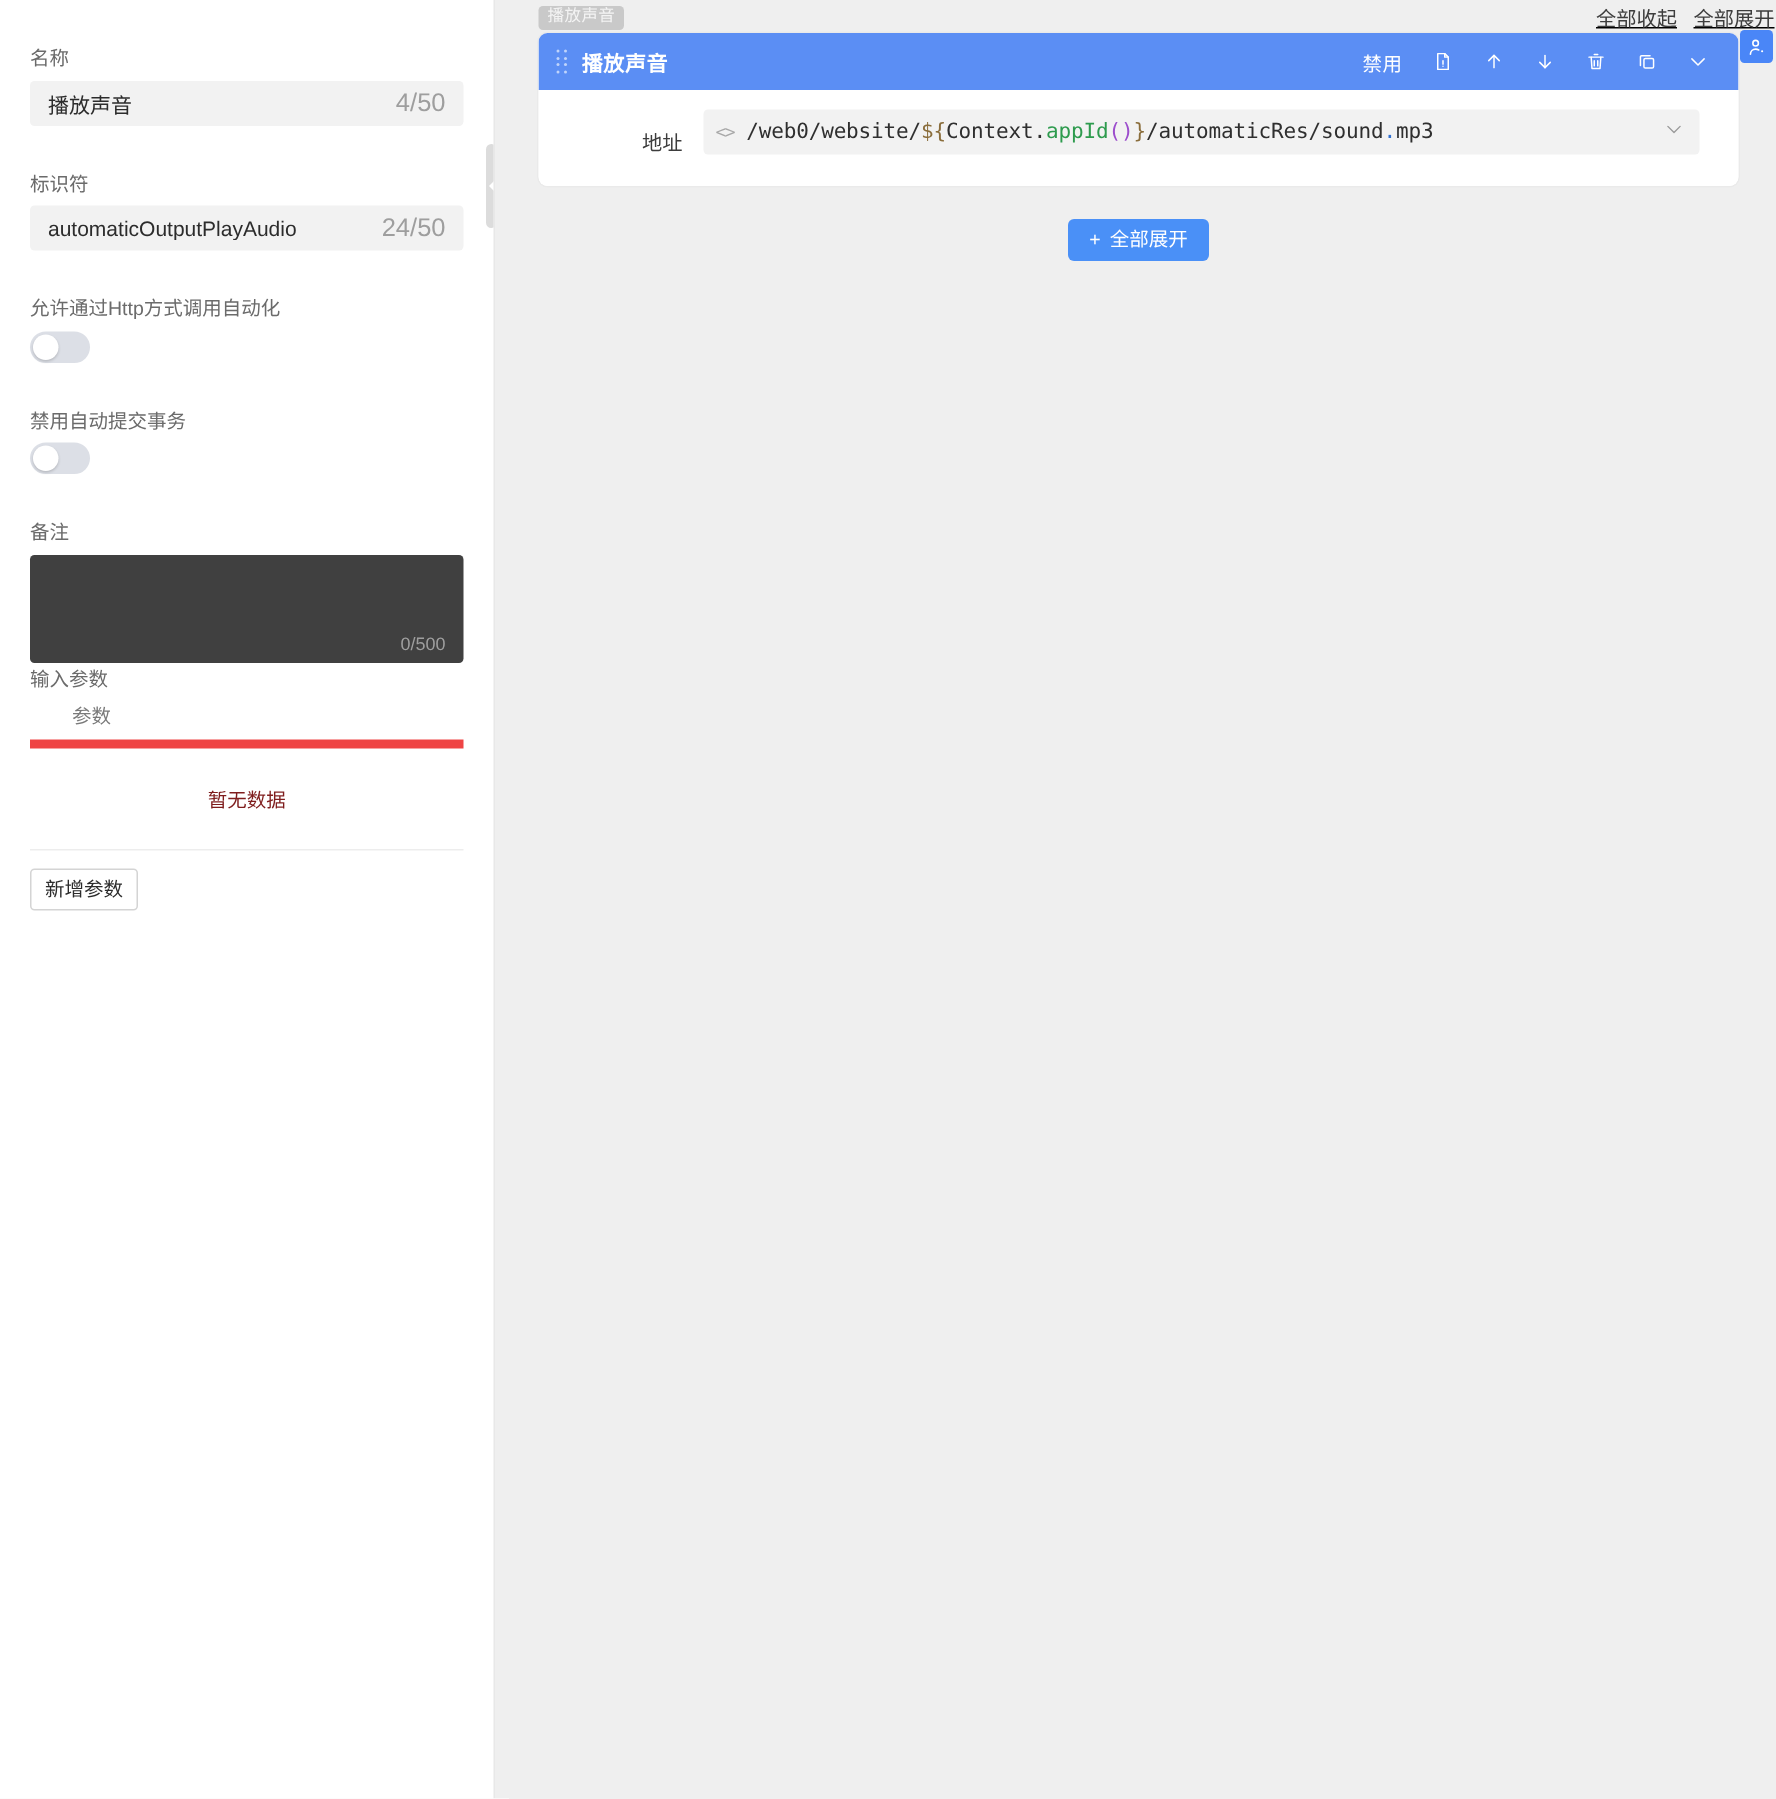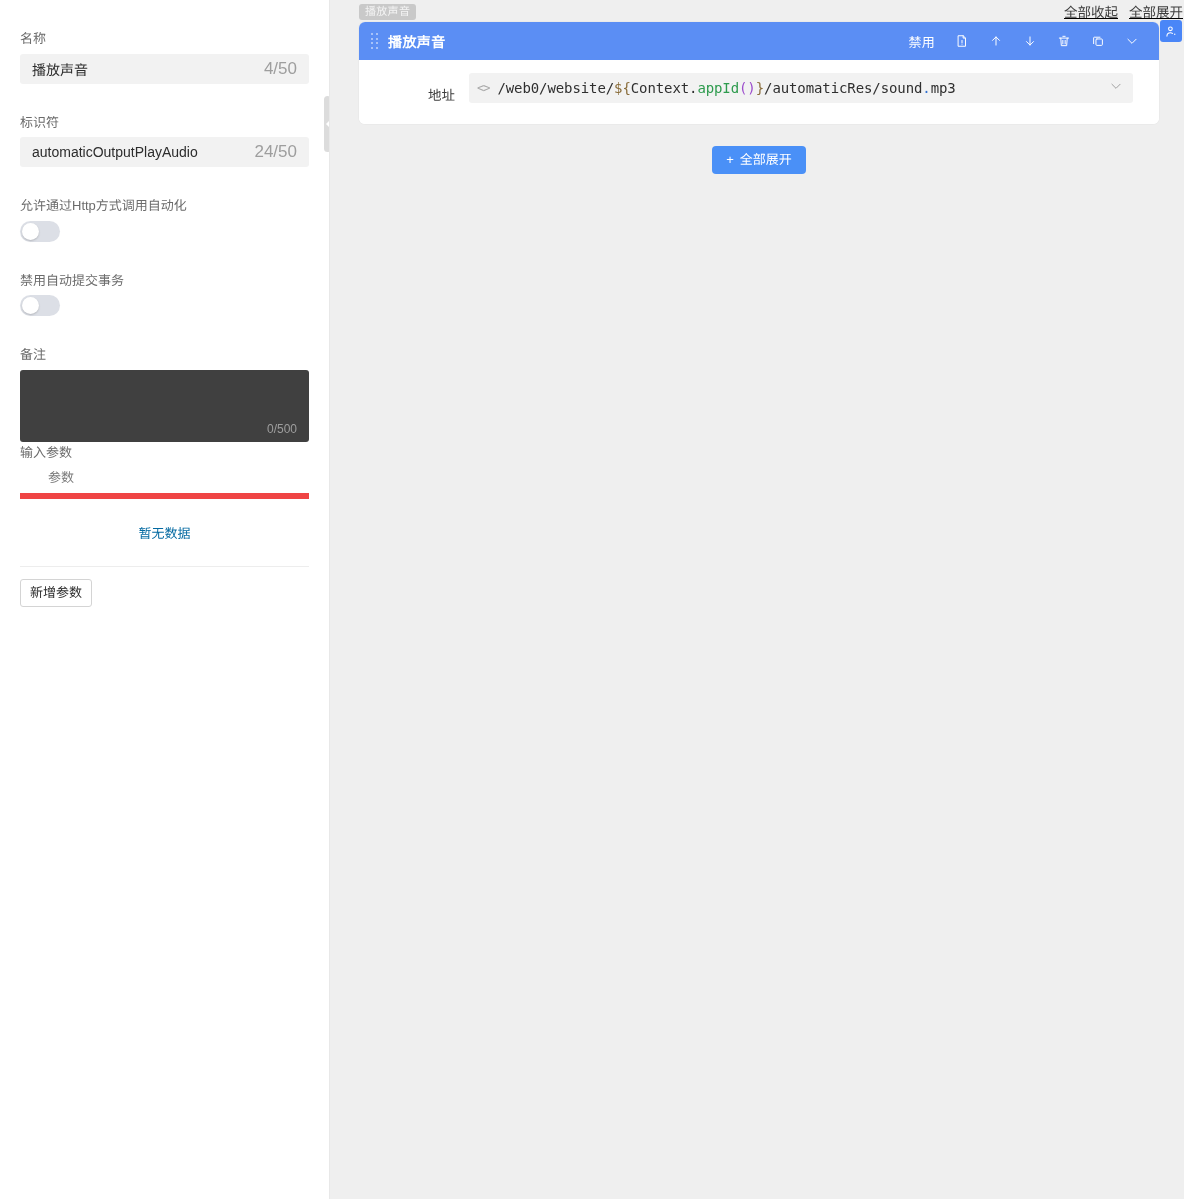--- a/index.html
+++ b/index.html
@@ -147,21 +147,21 @@
   .param-head .col {
     font-size: 13px;
     color: #7a7a7a;
   }
   .param-empty {
     height: 68px;
     display: flex;
     align-items: center;
     justify-content: center;
     font-size: 13px;
-    color: #0369a1;
+    color: #7f1d1d;
     border-bottom: 1px solid #ededed;
   }
   .btn-outline {
     display: inline-block;
     margin-top: 12px;
     border: 1px solid #d4d4d4;
     border-radius: 3px;
     background: #ffffff;
     font-size: 13px;
     color: #2c2c2c;

